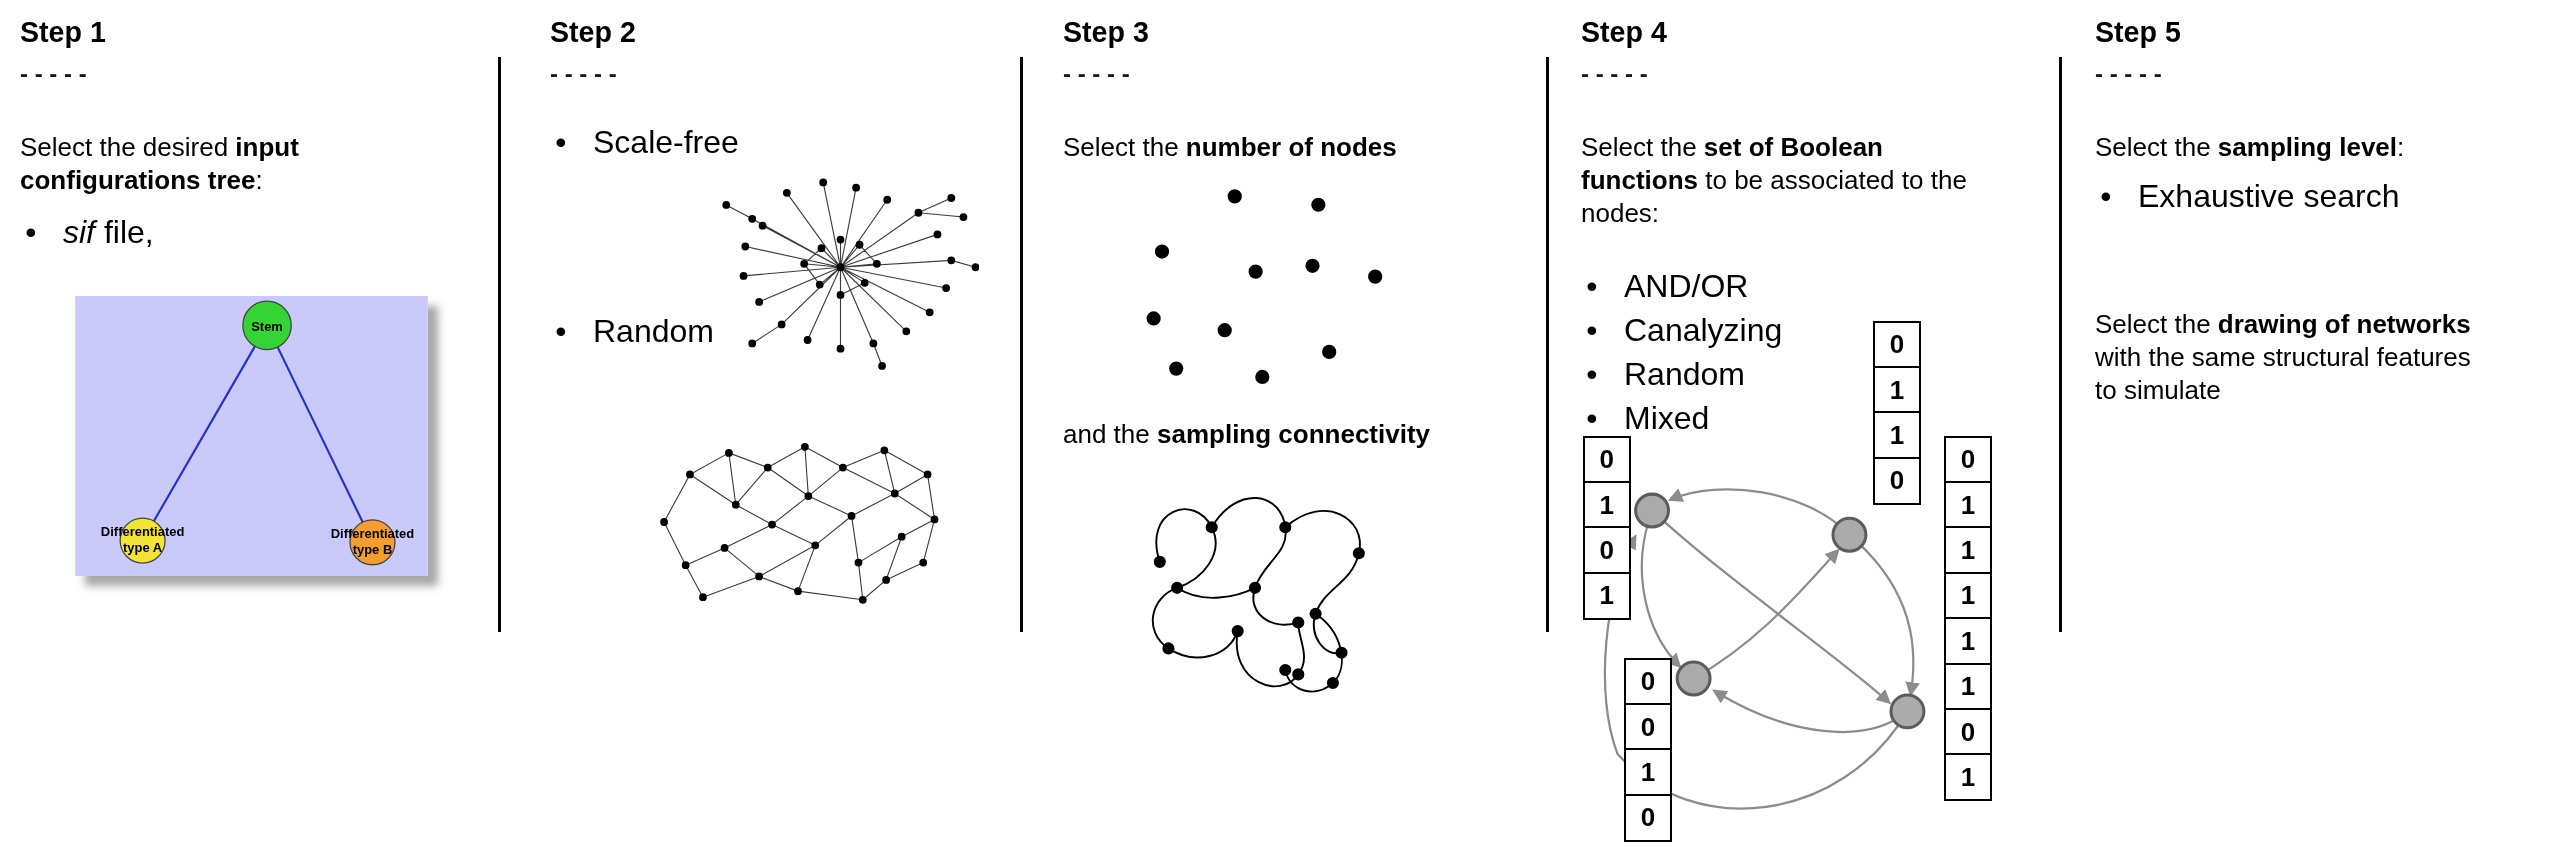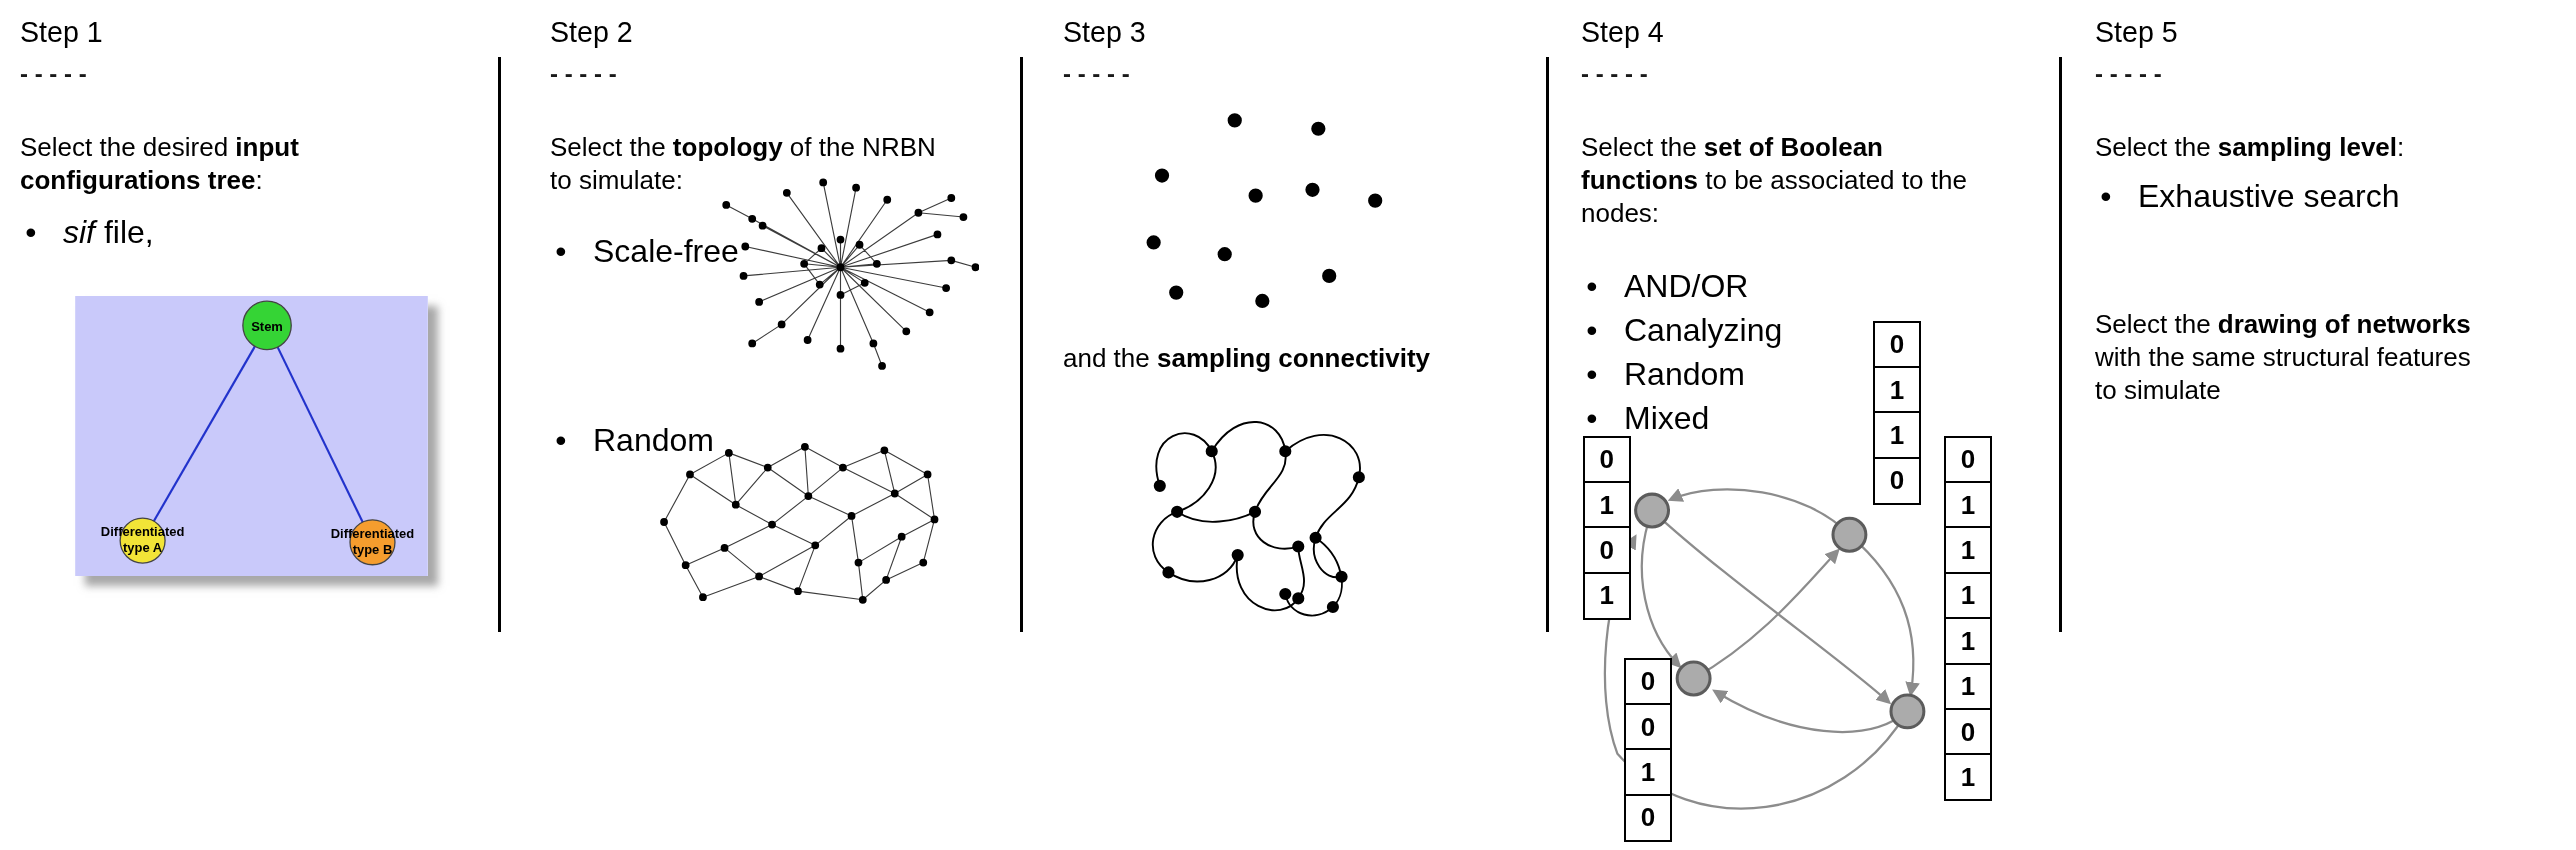--- a/index.html
+++ b/index.html
@@ -10,21 +10,21 @@
   }
   .canvas { position: relative; width: 2576px; height: 851px; }
 
   .col { position: absolute; top: 15.6px; }
   .col1 { left: 20px;   width: 467px; }
   .col2 { left: 550px;  width: 450px; }
   .col3 { left: 1063px; width: 485px; }
   .col4 { left: 1581px; width: 433px; }
   .col5 { left: 2095px; width: 467px; }
 
-  .step-title { font-size: 28.6px; font-weight: 400; line-height: 33px; }
+  .step-title { font-size: 28.6px; font-weight: 700; line-height: 33px; }
   .dashes { font-size: 24px; font-weight: 700; line-height: 29px; margin-top: 10.4px; color: #1a1a1a; }
   .intro { font-size: 26px; line-height: 33px; margin-top: 43px; }
   .col2 .intro { max-width: 389px; }
   .col1 .intro { max-width: 398px; }
   .col4 .intro { max-width: 407px; }
   .intro-line2 { font-size: 26px; line-height: 33px; margin-top: 31px; }
   .intro2 { font-size: 26px; line-height: 33px; margin-top: 95px; max-width: 398px; }
 
   ul.bullets { list-style: none; font-size: 32px; line-height: 33px; }
   ul.bullets li { position: relative; padding-left: 43px; }
@@ -101,21 +101,20 @@
         <text class="tree-label" x="344" y="298">type B</text>
       </svg>
     </div>
   </div>
 
   <div class="divider" style="left:498px"></div>
 
   <div class="col col2">
     <div class="step-title">Step 2</div>
     <div class="dashes">- - - - -</div>
-    <p class="intro"><span>Select the </span><b>topology</b><span> of the NRBN to simulate:</span></p>
     <ul class="bullets">
       <li><span>Scale-free</span></li>
       <li><span>Random</span></li>
     </ul>
 
     <svg class="netsvg sf-net" width="277" height="208" viewBox="0 0 320 240">
       <path class="edges" d="M160 118L58 62M160 118L98 32M160 118L140 20M160 118L178 26M160 118L214 40M160 118L250 55M160 118L272 80M160 118L288 110M160 118L282 142M160 118L263 170M160 118L236 192M160 118L198 206M160 118L160 212M160 118L122 202M160 118L92 184M160 118L66 158M160 118L48 128M160 118L50 94M160 118L70 70M160 118L138 96M160 118L182 92M160 118L188 136M160 118L136 138M160 118L118 114M160 118L202 114M160 118L160 86M160 118L160 150M250 55L288 38M250 55L302 60M58 62L28 46M92 184L58 206M198 206L208 232M288 110L316 118M138 96L118 114M182 92L202 114M188 136L160 150M136 138L118 114"></path>
       <path class="dots" stroke-width="9" d="M160 118h.01M58 62h.01M98 32h.01M140 20h.01M178 26h.01M214 40h.01M250 55h.01M272 80h.01M288 110h.01M282 142h.01M263 170h.01M236 192h.01M198 206h.01M160 212h.01M122 202h.01M92 184h.01M66 158h.01M48 128h.01M50 94h.01M70 70h.01M138 96h.01M182 92h.01M188 136h.01M136 138h.01M118 114h.01M202 114h.01M160 86h.01M160 150h.01M288 38h.01M302 60h.01M28 46h.01M58 206h.01M208 232h.01M316 118h.01"></path>
     </svg>
 
@@ -123,20 +122,21 @@
       <path class="edges" d="M25 125L55 70M25 125L50 175M55 70L100 45M55 70L108 105M50 175L95 155M50 175L70 212M100 45L145 62M100 45L108 105M108 105L145 62M108 105L150 128M95 155L150 128M95 155L135 188M145 62L188 38M145 62L192 95M150 128L192 95M150 128L200 152M135 188L200 152M135 188L70 212M188 38L192 95M188 38L232 62M192 95L232 62M192 95L242 118M200 152L242 118M200 152L180 205M180 205L135 188M180 205L255 215M232 62L280 42M232 62L292 92M242 118L292 92M242 118L250 172M250 172L300 142M250 172L255 215M280 42L292 92M280 42L330 70M292 92L330 70M292 92L338 122M300 142L338 122M300 142L282 192M282 192L325 172M282 192L255 215M330 70L338 122M338 122L325 172"></path>
       <path class="dots" stroke-width="9" d="M25 125h.01M55 70h.01M50 175h.01M100 45h.01M108 105h.01M95 155h.01M145 62h.01M150 128h.01M135 188h.01M188 38h.01M192 95h.01M200 152h.01M180 205h.01M232 62h.01M242 118h.01M250 172h.01M280 42h.01M292 92h.01M300 142h.01M282 192h.01M330 70h.01M338 122h.01M325 172h.01M70 212h.01M255 215h.01"></path>
     </svg>
   </div>
 
   <div class="divider" style="left:1020px"></div>
 
   <div class="col col3">
     <div class="step-title">Step 3</div>
     <div class="dashes">- - - - -</div>
+    <p class="intro"><span>Select the </span><b>number of nodes</b><span></span></p>
 
     <svg class="dots-fig" width="260" height="209" viewBox="0 0 300 250">
       <path class="dots" stroke-width="17" d="M115 22h.01M215 32h.01M28 88h.01M140 112h.01M208 105h.01M283 118h.01M18 168h.01M103 182h.01M45 228h.01M148 238h.01M228 208h.01"></path>
     </svg>
 
     <p class="intro-line2"><span>and the </span><b>sampling connectivity</b><span></span></p>
 
     <svg class="tangle-fig" width="260" height="251" viewBox="0 0 300 290">
       <path class="tangle-path" d="M40 120C20 60 80 40 100 80C115 110 90 140 60 150C30 160 20 200 50 220C80 240 120 230 130 200"></path>
       <path class="tangle-path" d="M100 80C130 30 180 40 185 80C190 110 160 120 150 150C140 180 170 200 200 190"></path>

